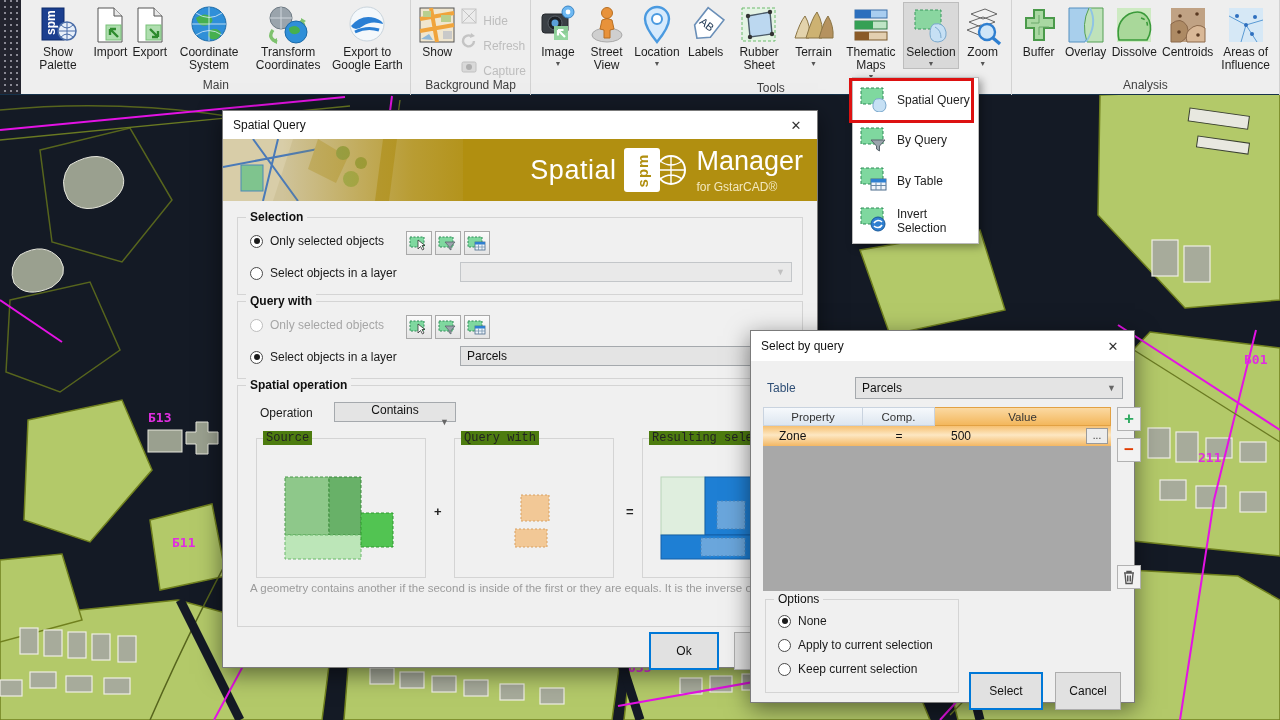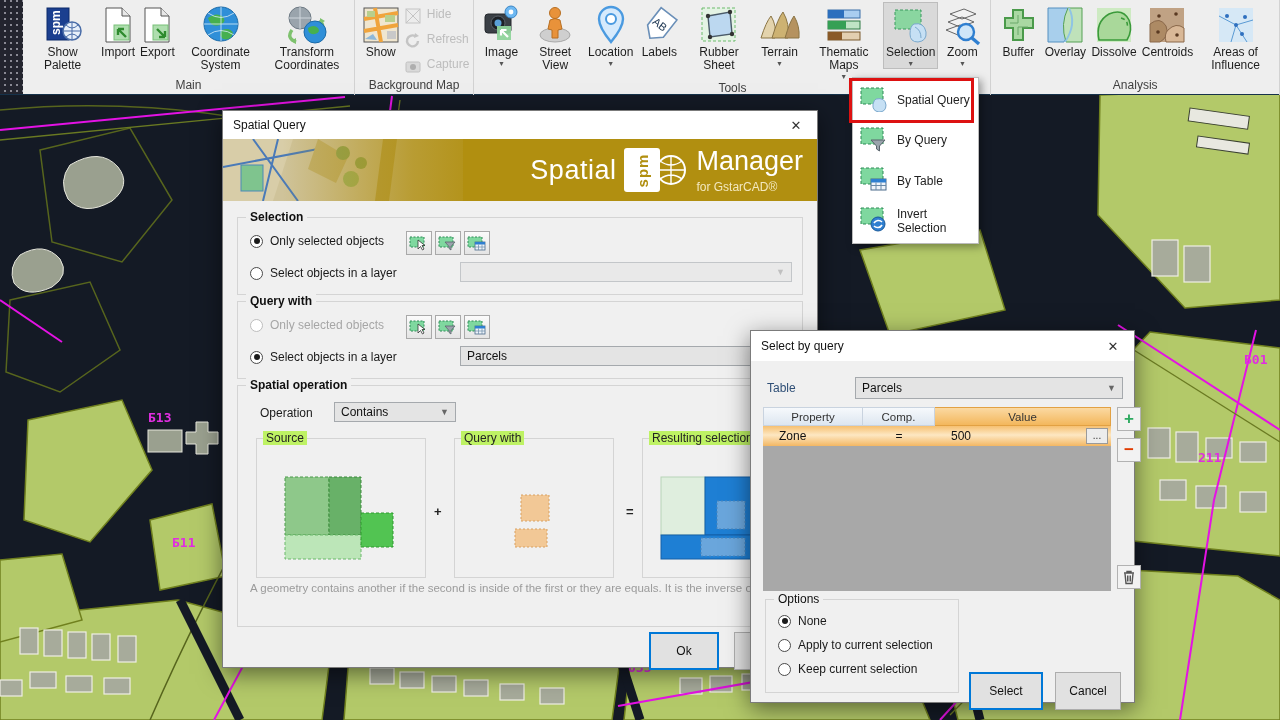--- a/index.html
+++ b/index.html
@@ -20,21 +20,21 @@
   .rgroup { display:flex; flex-direction:column; border-right:1px solid #d2d2d2; height:95px; }
   .ritems { flex:1; display:flex; align-items:flex-start; padding:3px 4px 0 4px; gap:1px; }
   .rlabel { text-align:center; font-size:12px; color:#3f3f3f; padding:0 6px 3px 6px; white-space:nowrap; }
   .rbtn { display:flex; flex-direction:column; align-items:center; font-size:12px; line-height:13px;
           color:#1e1e1e; text-align:center; padding:1px 2px; cursor:default; }
   .rbtn .ic { height:42px; display:flex; align-items:center; justify-content:center; }
   .rbtn .cap { max-width:86px; }
   .rbtn .dd { font-size:7px; color:#555; line-height:7px; margin-top:1px; }
   .rbtn.pressed { background:#d9d9d9; outline:1px solid #bdbdbd; }
   .dstack { display:flex; flex-direction:column; gap:4px; padding-top:4px; }
-  .dmini { display:flex; align-items:flex-start; gap:5px; font-size:12px; color:#bdbdbd; }
+  .dmini { display:flex; align-items:flex-end; gap:5px; font-size:12px; color:#bdbdbd; }
   #grp-data { border-right:none; overflow:hidden; }
 
   
   #selmenu { position:absolute; left:852px; top:77px; width:127px; height:167px; background:#ffffff;
              border:1px solid #bcbcbc; box-shadow:3px 3px 8px rgba(0,0,0,.35); z-index:30;
              display:flex; flex-direction:column; padding:2px 0; }
   .mitem { flex:1; display:flex; align-items:center; gap:8px; padding:0 6px; font-size:12px; color:#222; }
   #red-annotation { position:absolute; left:849px; top:78px; width:125px; height:45px;
                     border:3px solid #dd1111; z-index:40; pointer-events:none; }
 
@@ -72,22 +72,22 @@
   #brand { position:absolute; right:14px; top:0; height:62px; display:flex; align-items:center; gap:8px; color:#fff; }
   #brand .w1 { font-size:27px; font-weight:300; letter-spacing:.5px; }
   #spmbadge { width:36px; height:44px; background:#fff; border-radius:3px; position:relative;
               display:flex; align-items:center; justify-content:center; }
   #spmbadge span { color:#b18f10; font-weight:bold; font-size:15px; transform:rotate(-90deg); letter-spacing:1px; }
   #brand .globe { margin-left:-14px; }
   #brand .w2wrap { display:flex; flex-direction:column; line-height:26px; }
   #brand .w2 { font-size:27px; font-weight:300; }
   #brand .w2sub { font-size:12px; line-height:9px; text-align:left; color:#f3e8bf;margin-top:9px; }
   .panelbox { position:absolute; border:1px solid #d4d4d4; }
-  .panelbox > .glabel { position:absolute; top:-8px; left:6px; background:#bef264; padding:0 3px;
-                        font-size:12px; color:#222; }
+  .panelbox > .glabel { position:absolute; top:-8px; left:6px; background:#4d7c0f; padding:0 3px;
+                        font-size:12px; color:#222;font-family:Liberation Mono, monospace; }
   .opsym { position:absolute; font-size:13px; font-weight:bold; color:#222; }
   #helptext { position:absolute; left:26px; top:468px; width:540px; font-size:11.5px; color:#9b9b9b; }
 
   
   #dlg2 { left:750px; top:330px; width:385px; height:373px; z-index:30; }
   #dlg2 .titlebar { height:30px;gap:28px; }
   #tbl-label { position:absolute; left:16px; top:50px; font-size:12px; color:#2f4f76; }
   #qgrid { position:absolute; left:12px; top:76px; width:348px; }
   .ghead { display:flex; height:19px; }
   .ghcell { border:1px solid #c9d3df; border-left:none; background:linear-gradient(#f6f9fc,#dde6f0);
@@ -265,20 +265,30 @@
                 <circle cx="16" cy="14" r="11" fill="#9aa4ac" stroke="#6e7a84"></circle>
           <path d="M16,3 v22 M5,14 h22" stroke="#cfd6dc" fill="none"></path>
           <path d="M8,26 q-6,8 4,12 M34,30 q8,-6 2,-14" stroke="#7ec26e" stroke-width="3.4" fill="none"></path>
           <path d="M12,40 l-5,-3 5,-3 z M36,14 l5,3 -5,3 z" fill="#7ec26e"></path>
           <circle cx="31" cy="28" r="11" fill="#2f8fd8" stroke="#1a6aa8"></circle>
           <path d="M24,24 q6,-4 10,0 q3,4 -3,6 q-7,1 -7,-6 z" fill="#46b04f"></path>
               </svg>
             </span>
         <span class="cap">Transform Coordinates</span>
       </div>
+      <div class="rbtn">
+        <span class="ic">
+          <svg width="42" height="42">
+                <circle cx="21" cy="20" r="17" fill="#f4f8fb" stroke="#c9d4dc"></circle>
+          <path d="M5,22 q10,-12 24,-8 q8,3 8,6 q-12,-4 -20,2 q-8,6 -12,0 z" fill="#2a7fd4"></path>
+          <path d="M9,28 q12,-6 24,-2" stroke="#2a7fd4" stroke-width="3" fill="none"></path>
+              </svg>
+            </span>
+        <span class="cap">Export to Google Earth</span>
+      </div>
     </div>
     <div class="rlabel">Main</div>
   </div>
 
   <div class="rgroup">
     <div class="ritems">
       <div class="rbtn">
         <span class="ic">
           <svg width="40" height="40">
                 <rect x="3" y="3" width="34" height="34" fill="#f0e6cf" stroke="#555"></rect>
@@ -633,21 +643,21 @@
     </div>
     <div class="combo" style="left:222px; top:44px; width:332px;">
       <span>Parcels</span>
       <span class="arr">▼</span>
     </div>
   </div>
 
   <div class="gbox" style="left:14px; top:274px; width:566px; height:242px;">
     <span class="glabel">Spatial operation</span>
     <span style="position:absolute; left:22px; top:20px; font-size:12px; color:#1a1a1a;">Operation</span>
-    <div class="combo" style="left:96px; top:16px; width:122px;">
+    <div class="combo" style="left:96px; top:16px; width:122px;flex-direction:column;">
       <span>Contains</span>
       <span class="arr">▼</span>
     </div>
 
     <div class="panelbox" style="left:18px; top:52px; width:170px; height:140px;">
       <span class="glabel">Source</span>
       <svg width="168" height="138">
         <rect x="28" y="38" width="44" height="58" fill="#8ec88a" stroke="#4a9a4a" stroke-dasharray="3,2"></rect>
         <rect x="72" y="38" width="32" height="58" fill="#68b168" stroke="#3a8a3a" stroke-dasharray="3,2"></rect>
         <rect x="28" y="96" width="76" height="24" fill="#bce6b8" stroke="#6ab86a" stroke-dasharray="3,2"></rect>

